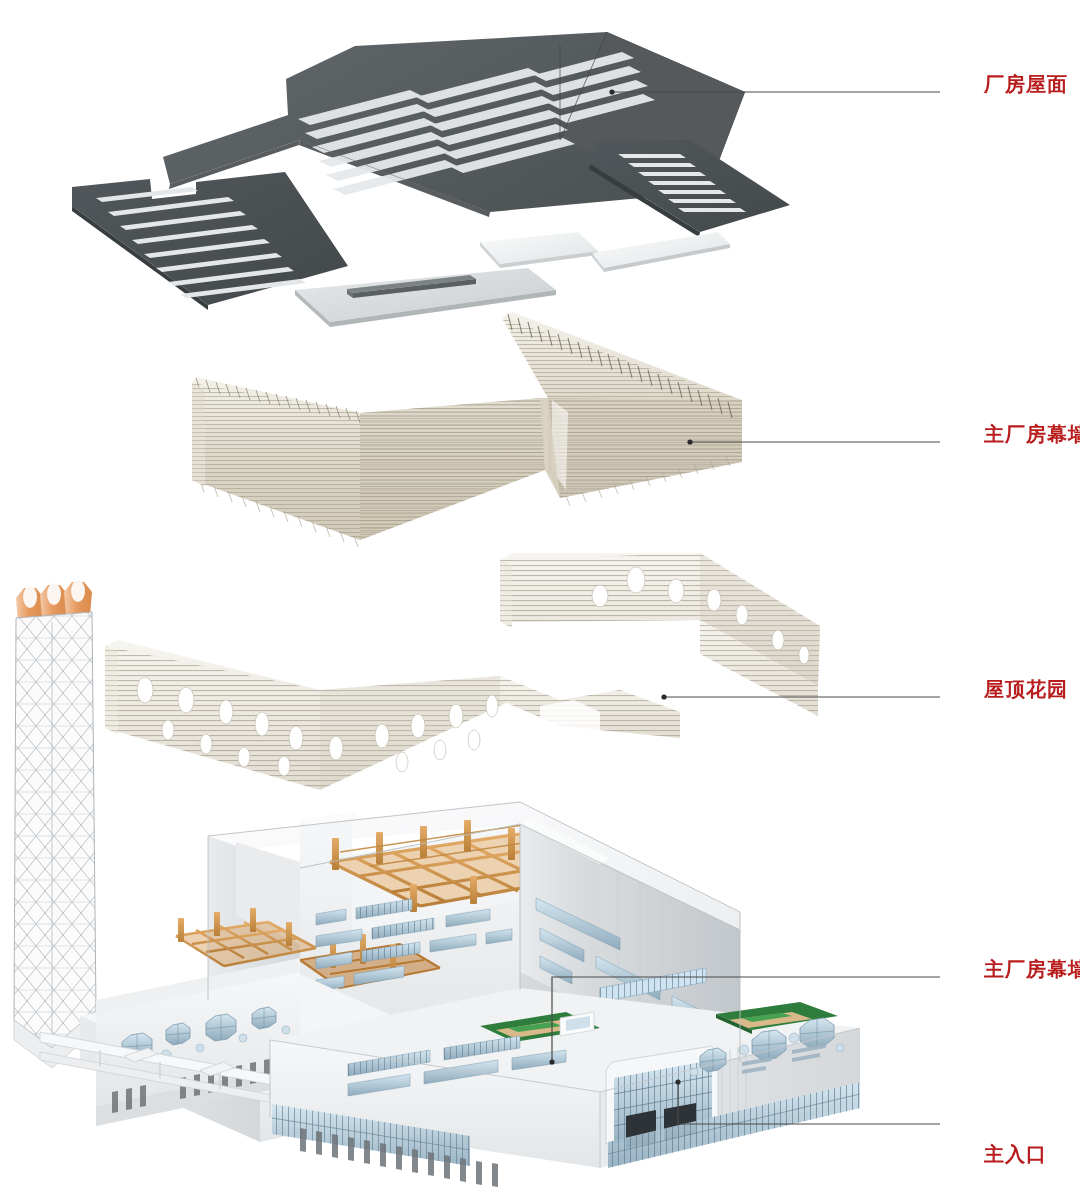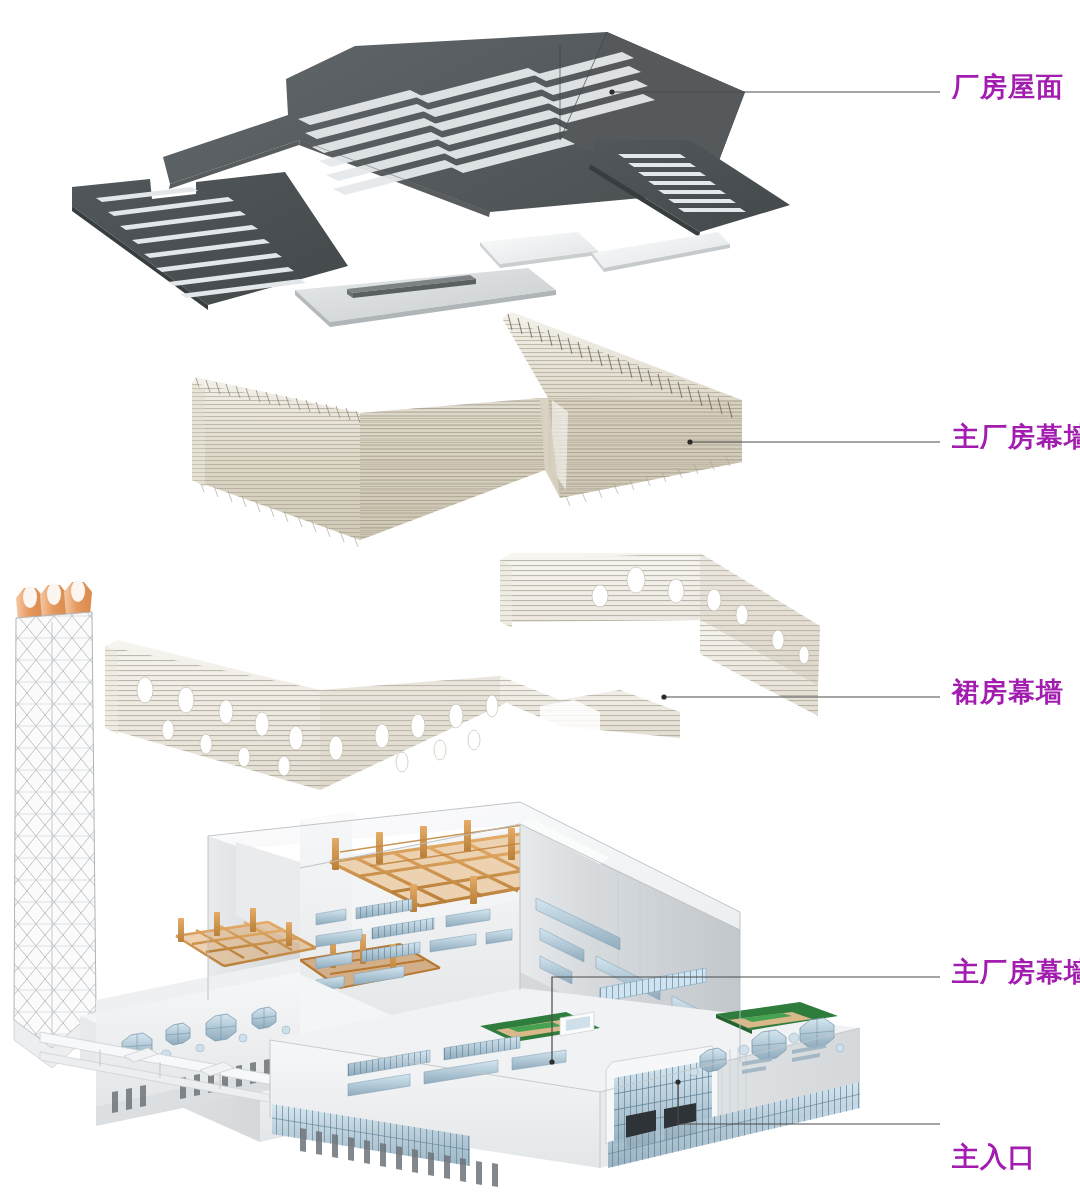--- a/index.html
+++ b/index.html
@@ -5,26 +5,27 @@
 <style>
   html,body{margin:0;padding:0;background:#ffffff;}
   body{
     width:1080px;height:1198px;overflow:hidden;position:relative;
     font-family:"Liberation Sans","DejaVu Sans",sans-serif;
   }
   #stage{position:absolute;inset:0;width:1080px;height:1198px;}
   .label{
     position:absolute;
     font-family:"Liberation Sans","DejaVu Sans",sans-serif;
-    font-size:27px;
+    font-size:20px;
     font-weight:700;
-    color:#a21caf;
+    color:#b91c1c;
     letter-spacing:1px;
     white-space:nowrap;
     line-height:1;
+    margin-left:32px;
   }
   svg{display:block;}
 </style>
 </head>
 <body>
 
 <svg id="stage" viewBox="0 0 1080 1198" xmlns="http://www.w3.org/2000/svg">
   <defs>
 
     <linearGradient id="gRoofTop" x1="0" y1="0" x2="0.4" y2="1">
@@ -670,15 +671,15 @@
     </g>
     <g>
       <path d="M678 1082 L678 1124 L940 1124"></path>
       <circle cx="678" cy="1082" r="2.6" fill="#2b2b2b" stroke="none"></circle>
     </g>
   </g>
 </svg>
 
 <div class="label" style="left:952px;top:74px;">厂房屋面</div>
 <div class="label" style="left:952px;top:424px;">主厂房幕墙</div>
-<div class="label" style="left:952px;top:679px;">裙房幕墙</div>
+<div class="label" style="left:952px;top:679px;">屋顶花园</div>
 <div class="label" style="left:952px;top:959px;">主厂房幕墙</div>
 <div class="label" style="left:952px;top:1144px;">主入口</div>
 
 </body></html>

